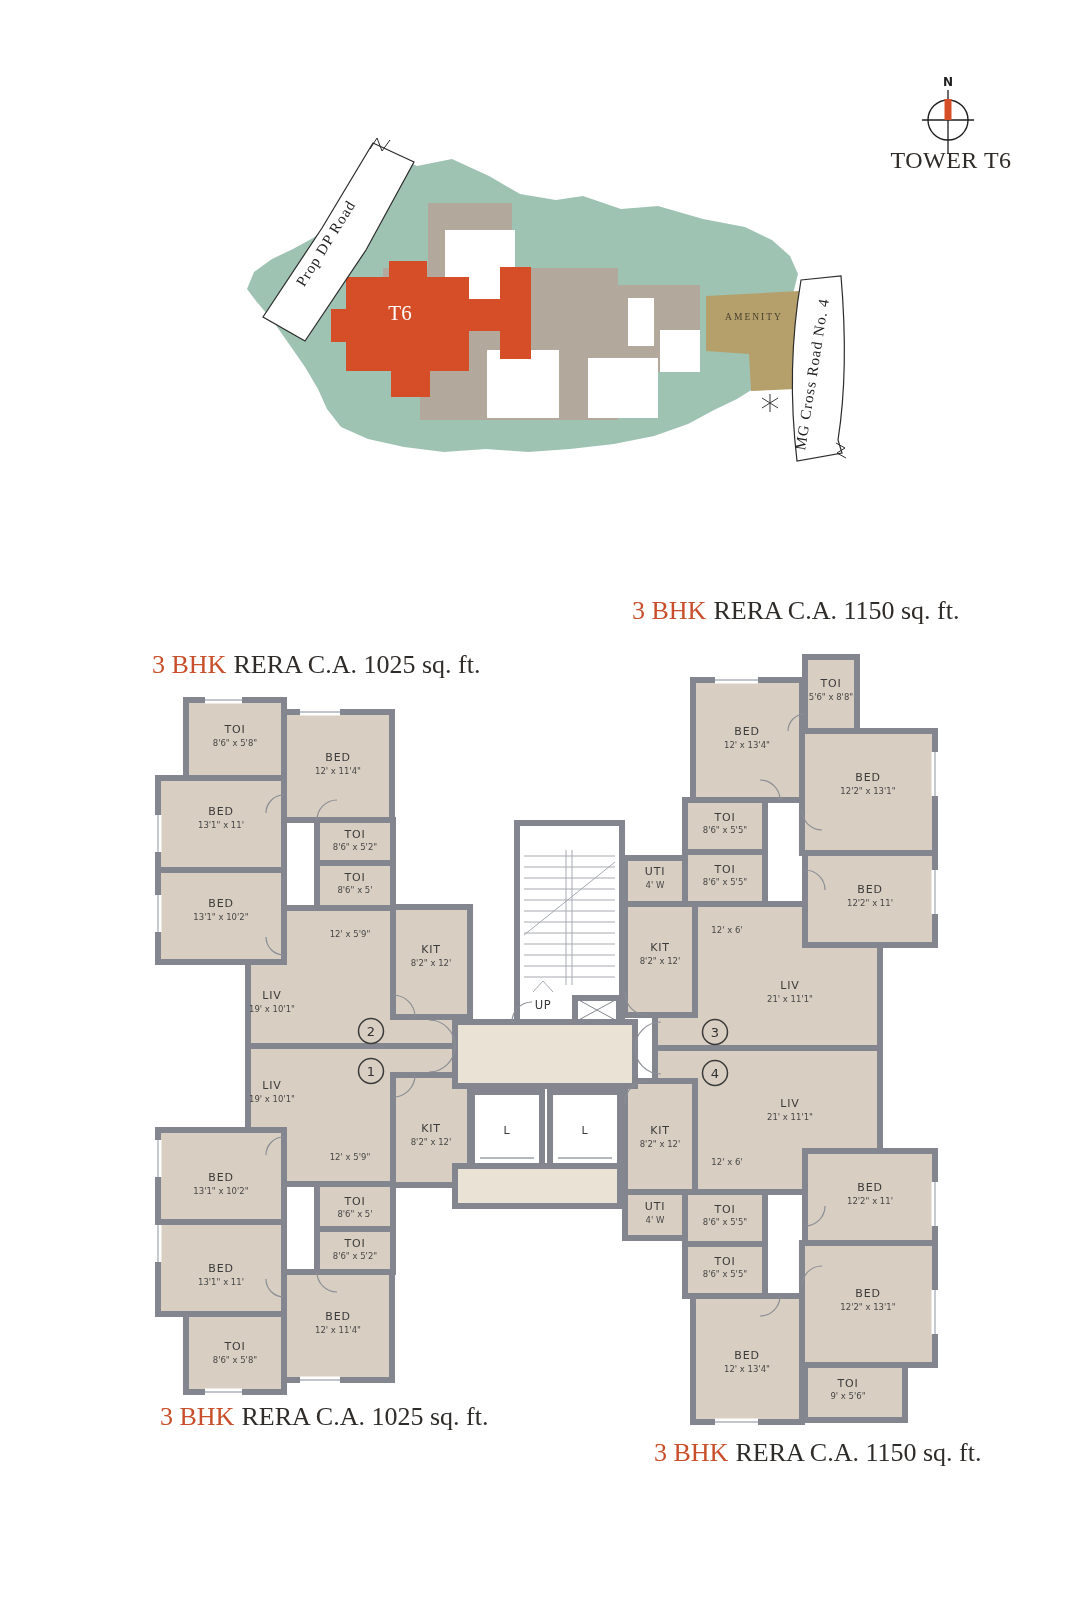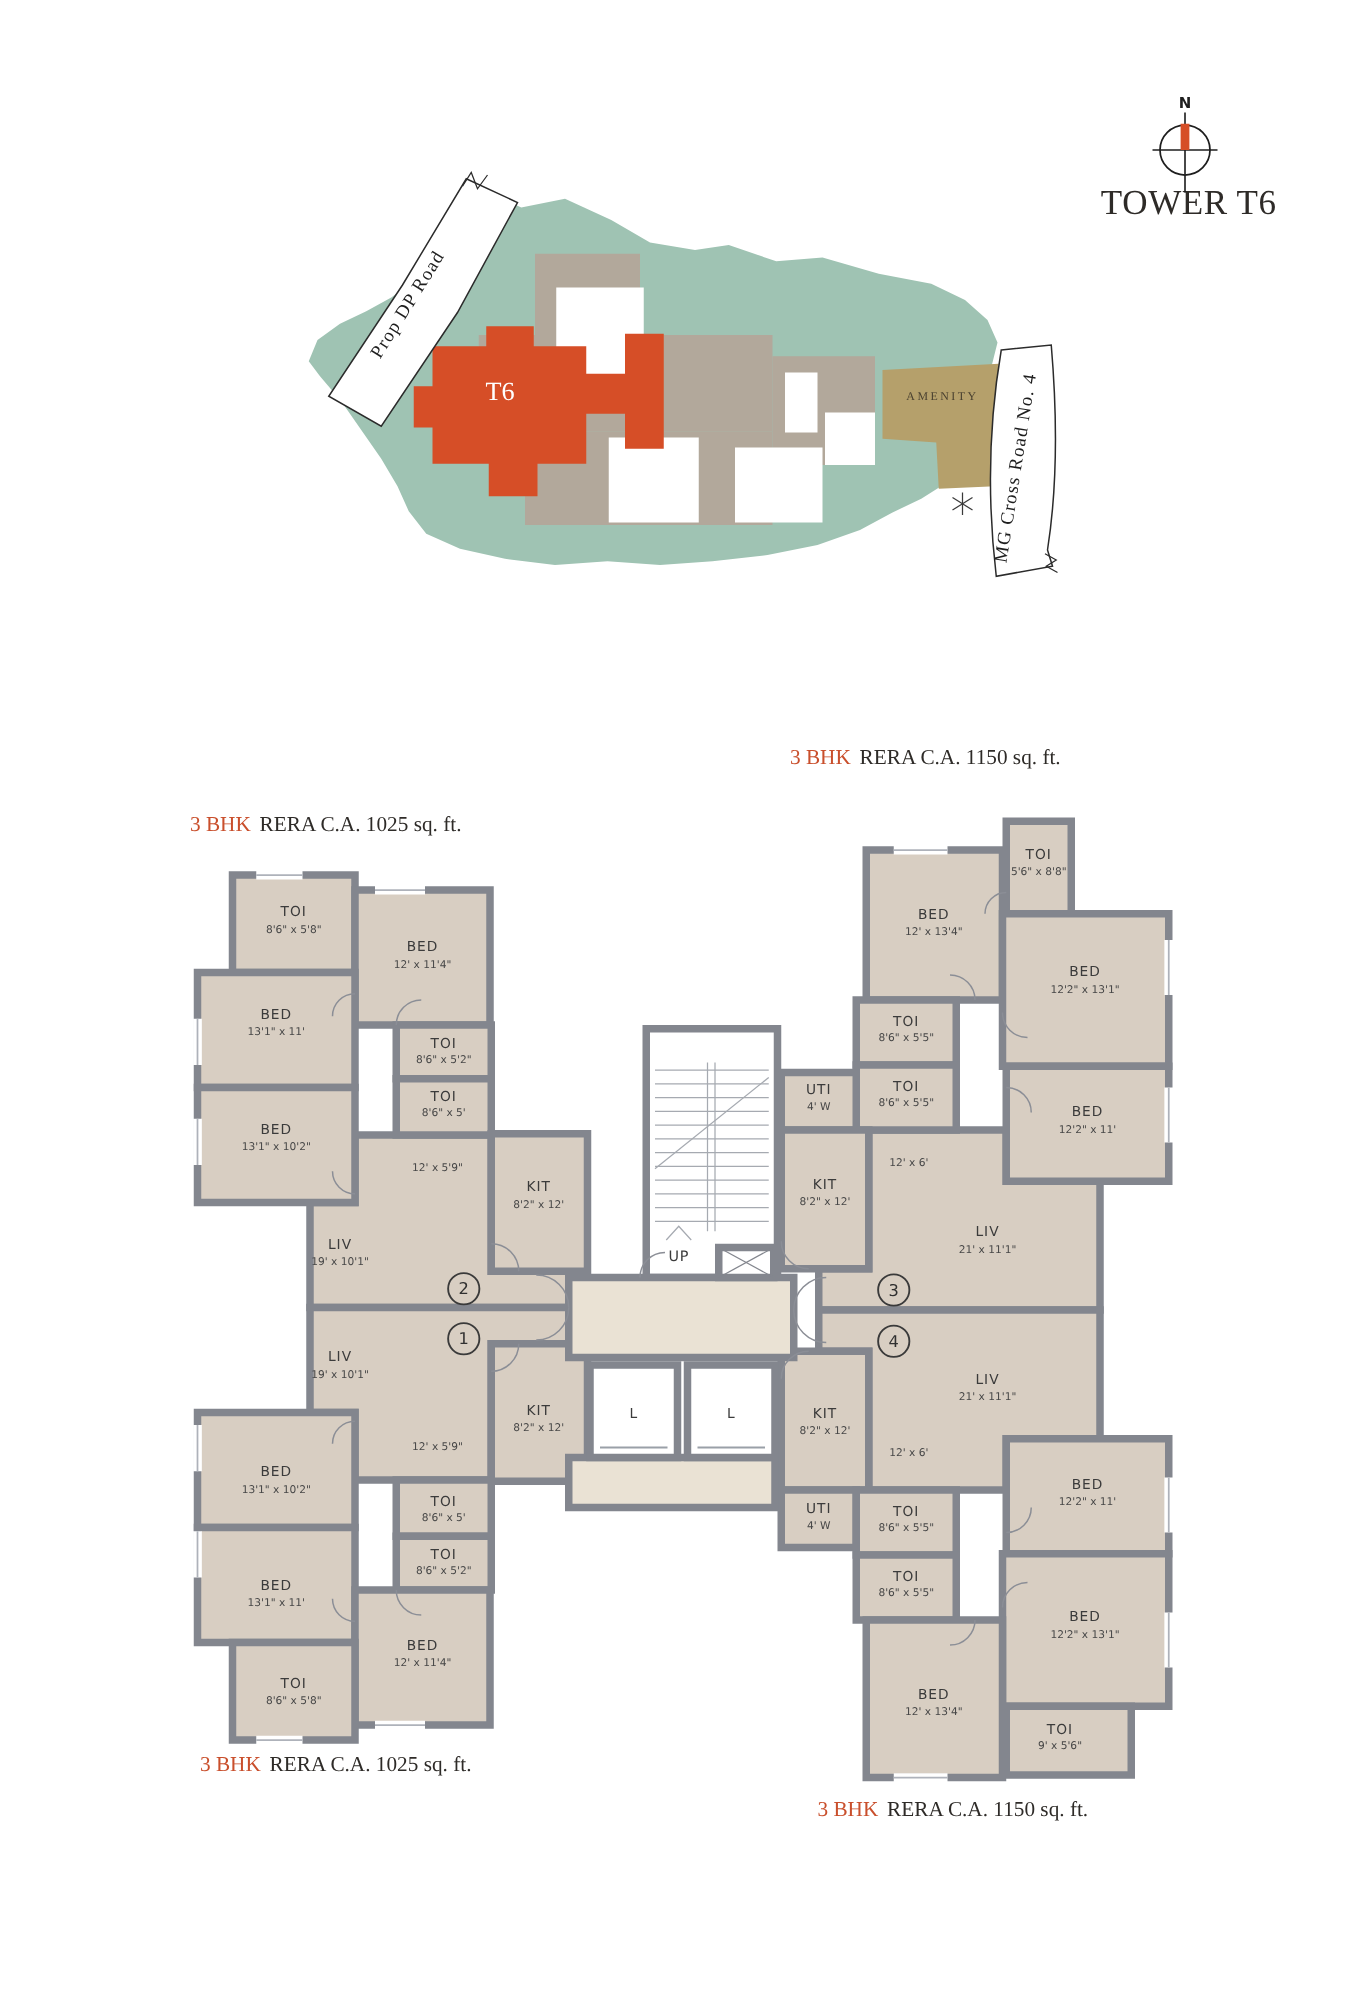--- a/index.html
+++ b/index.html
@@ -1,21 +1,21 @@
 <!DOCTYPE html>
 <html><head>
 <meta charset="utf-8">
 <style>
   html,body{margin:0;padding:0;background:#fff;}
   .page{position:relative;width:1089px;height:1600px;background:#ffffff;overflow:hidden;}
   .title-tower{position:absolute;left:876px;top:147px;width:150px;text-align:center;
-    font-family:"Liberation Serif",serif;font-size:28px;color:#2e2b28;letter-spacing:.5px;}
+    font-family:"Liberation Serif",serif;font-size:24px;color:#2e2b28;letter-spacing:.5px;}
   .keyplan-title{position:absolute;left:465px;top:472px;width:230px;text-align:center;
     font-family:"Liberation Serif",serif;font-size:27px;color:#c94f2c;letter-spacing:1.5px;}
-  .arealabel{position:absolute;font-family:"Liberation Serif",serif;font-size:17px;
+  .arealabel{position:absolute;font-family:"Liberation Serif",serif;font-size:26px;
     color:#2e2b28;white-space:nowrap;}
   .arealabel .bhk{color:#c94f2c;margin-right:7px;}
   svg{position:absolute;left:0;top:0;}
   .room{fill:#d8cec2;stroke:#83868e;stroke-width:6;stroke-linejoin:miter;}
   .openarea{fill:#d8cec2;stroke:#83868e;stroke-width:6;stroke-linejoin:miter;}
   .whitebox{fill:#ffffff;stroke:#83868e;stroke-width:6;}
   .lobby{fill:#eae2d4;stroke:#83868e;stroke-width:6;}
   .rn{font-family:"DejaVu Sans",sans-serif;font-size:11px;fill:#3b3b3b;text-anchor:middle;letter-spacing:.8px;}
   .rd{font-family:"DejaVu Sans",sans-serif;font-size:8.5px;fill:#474747;text-anchor:middle;}
   .numt{font-family:"DejaVu Sans",sans-serif;font-size:13px;fill:#303030;text-anchor:middle;}

